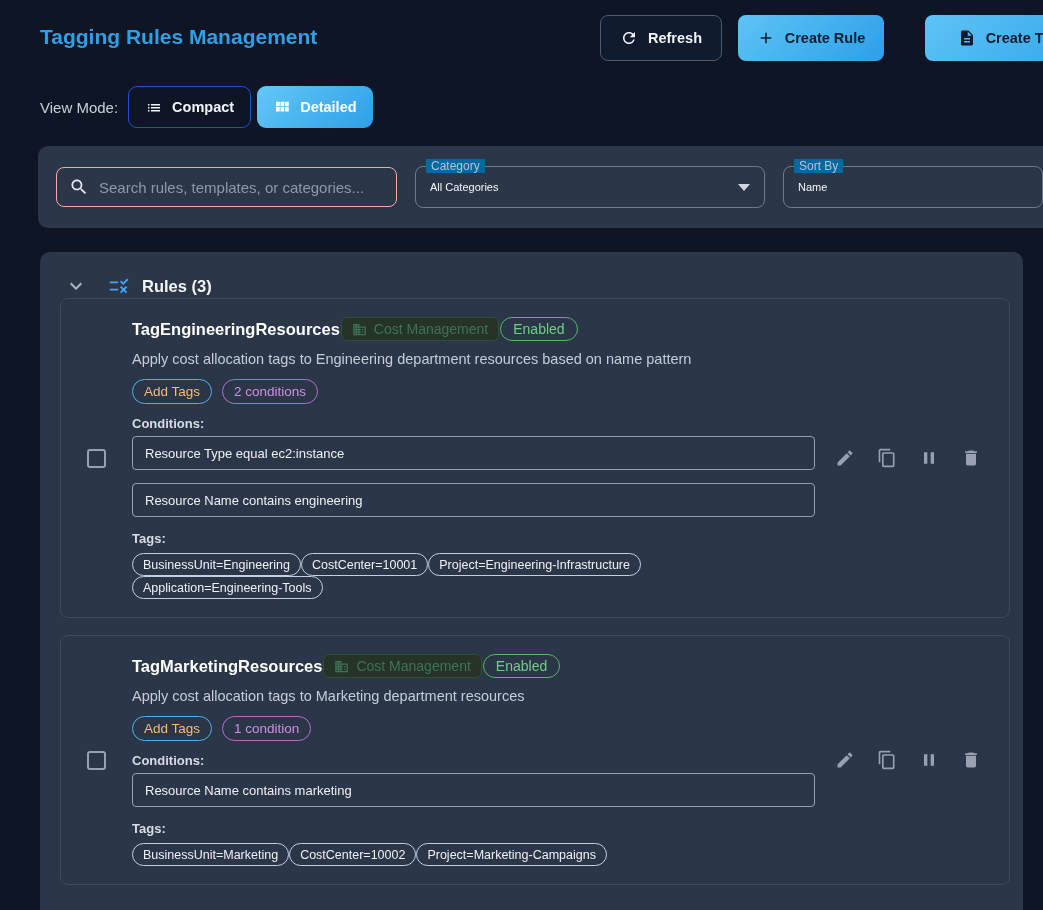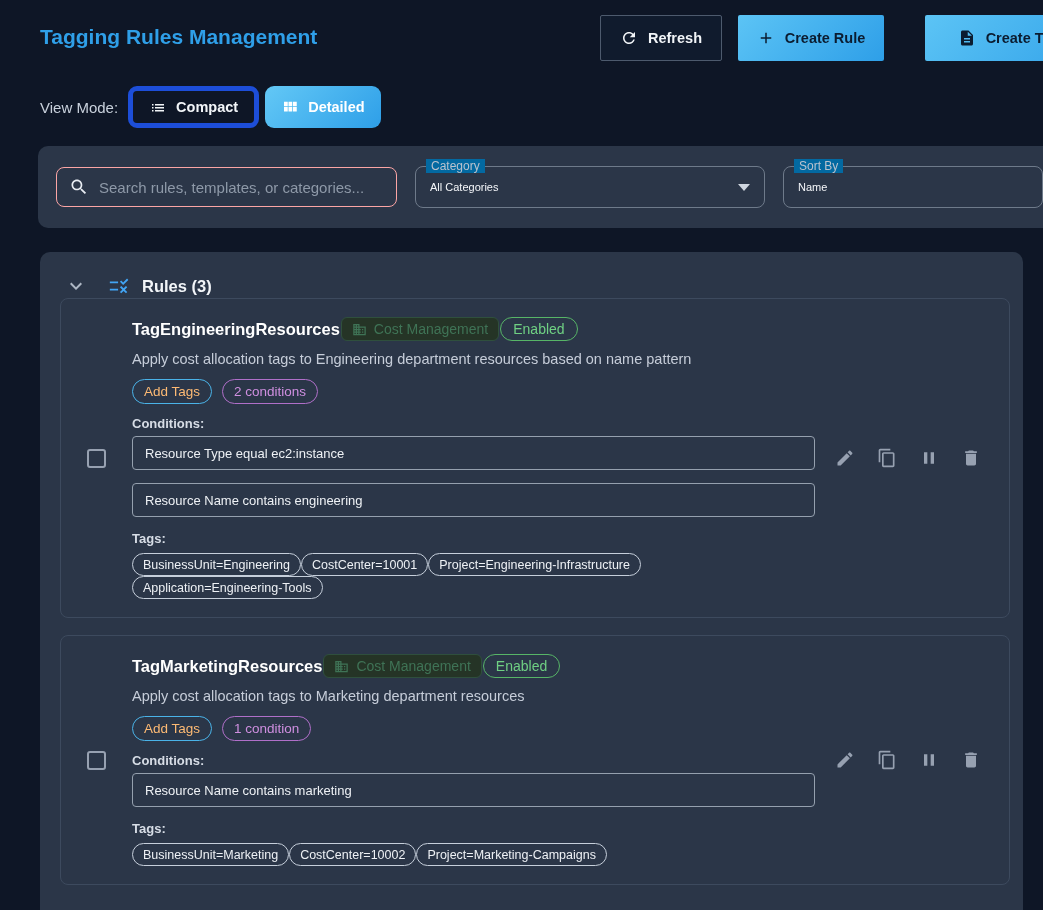--- a/index.html
+++ b/index.html
@@ -10,34 +10,34 @@
     color:#eef1f5;
     position:relative;
   }
   svg { display:block; }
 
   
   .header { position:relative; height:64px; padding:14px 0 0 40px; }
   .page-title { color:#2f9fe8; font-size:21px; font-weight:bold; line-height:46px; }
   .header-buttons { position:absolute; left:600px; top:15px; display:flex; align-items:center; }
   .btn { display:inline-flex; align-items:center; justify-content:center; gap:10px;
-         height:46px; border-radius:2px; font-size:14.5px; font-weight:bold; cursor:pointer;
+         height:46px; border-radius:8px; font-size:14.5px; font-weight:bold; cursor:pointer;
          border:none; font-family:inherit; }
   .btn-outline { background:#101b2d; border:1px solid #4d5a6d; color:#f2f5f8; }
   .btn-gradient { background:linear-gradient(135deg,#5cc4f5,#2e9fe8); color:#0b1c30; }
   .btn-refresh { width:122px; }
   .btn-create-rule { width:146px; margin-left:16px; }
   .btn-create-template { width:205px; margin-left:41px; flex-shrink:0; }
 
   
   .view-mode-row { display:flex; align-items:center; margin:22px 0 0 40px; }
   .view-mode-label { color:#c9d1dc; font-size:15px; margin-right:10px; }
   .toggle-btn { display:inline-flex; align-items:center; gap:9px; height:42px; padding:0 16px;
                 border-radius:9px; font-size:14.5px; font-weight:bold; cursor:pointer; font-family:inherit; }
-  .toggle-compact { background:transparent; border:5px solid #1d4ed8; color:#f2f5f8; }
+  .toggle-compact { background:transparent; border:1px solid #1d4ed8; color:#f2f5f8; }
   .toggle-detailed { background:linear-gradient(135deg,#63c8f6,#2e9fe8); border:none; color:#ffffff; margin-left:6px; }
 
   
   .filter-panel { margin:18px 0 0 38px; width:1005px; height:82px; background:#2b3648;
                   border-radius:10px 0 0 10px; display:flex; align-items:center; gap:18px;
                   padding-left:18px; overflow:visible; }
   .search-box { width:474px; height:40px; border:1px solid #fca5a5; border-radius:8px;
                 display:flex; align-items:center; padding:16px 12px; gap:10px; }
   .search-box input { flex:1; background:transparent; border:none; outline:none; color:#eef1f5;
                       font-size:15px; font-family:inherit; }

